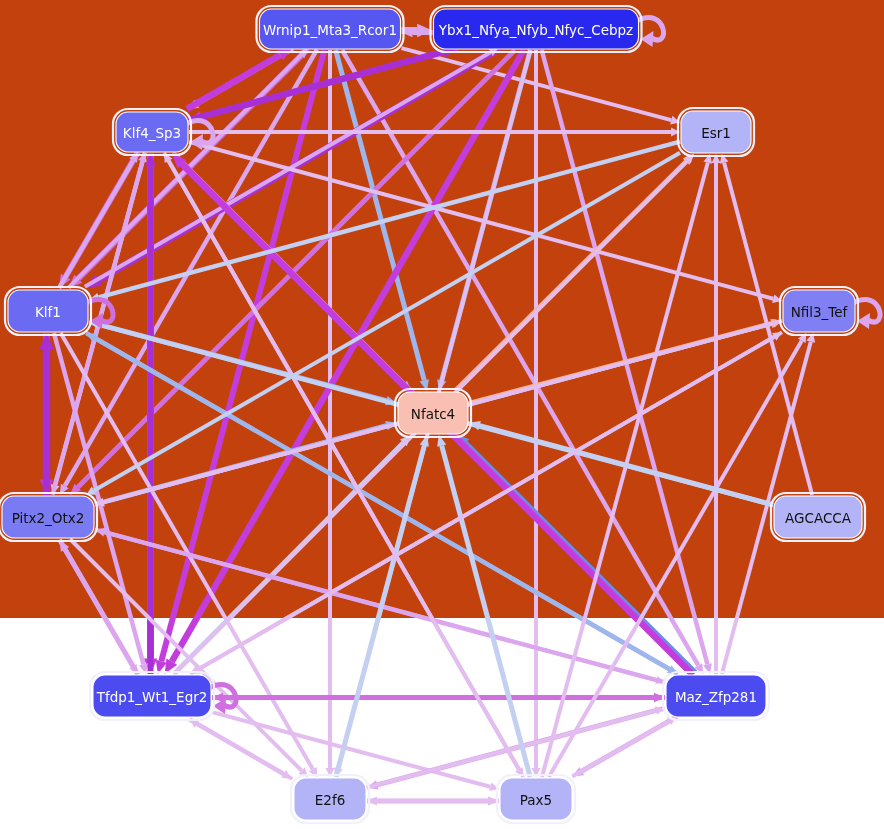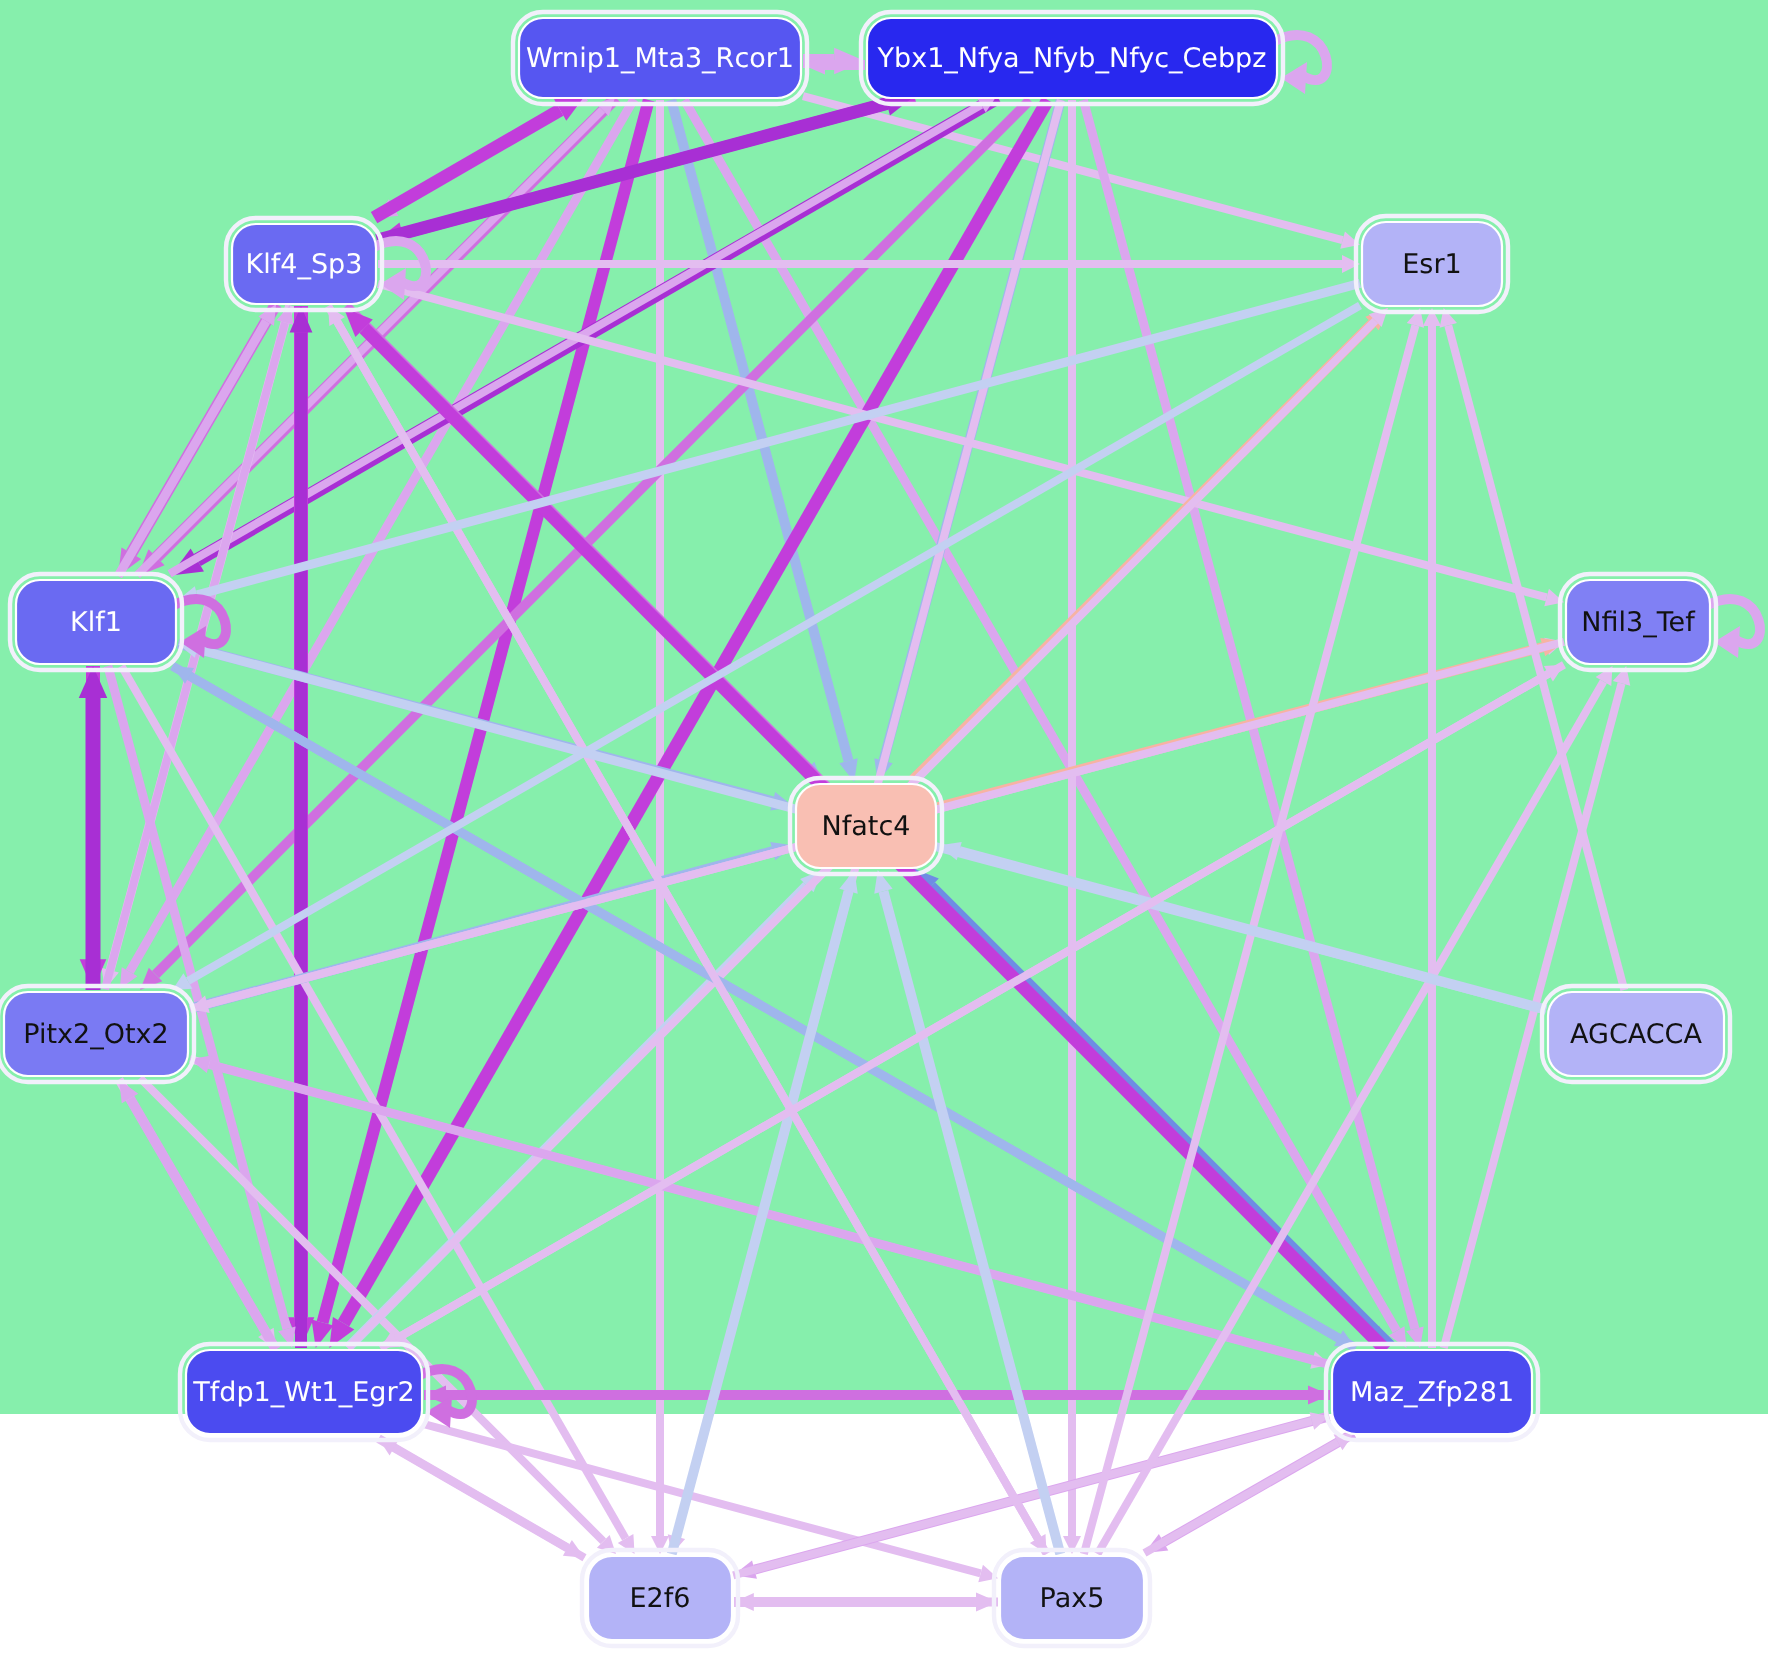--- a/index.html
+++ b/index.html
@@ -10,22 +10,22 @@
   }
   body {
     width: 884px;
     height: 829px;
     overflow: hidden;
     font-family: "DejaVu Sans", "Liberation Sans", sans-serif;
   }
   #graph-root {
     position: relative;
     width: 884px;
-    height: 707px;
-    background: #86efac;
+    height: 618px;
+    background: #c2410c;
   }
   svg#network-canvas {
     display: block;
     width: 884px;
     height: 829px;
   }
   .node-box {
     stroke: #ffffff;
     stroke-width: 1.1;
   }

